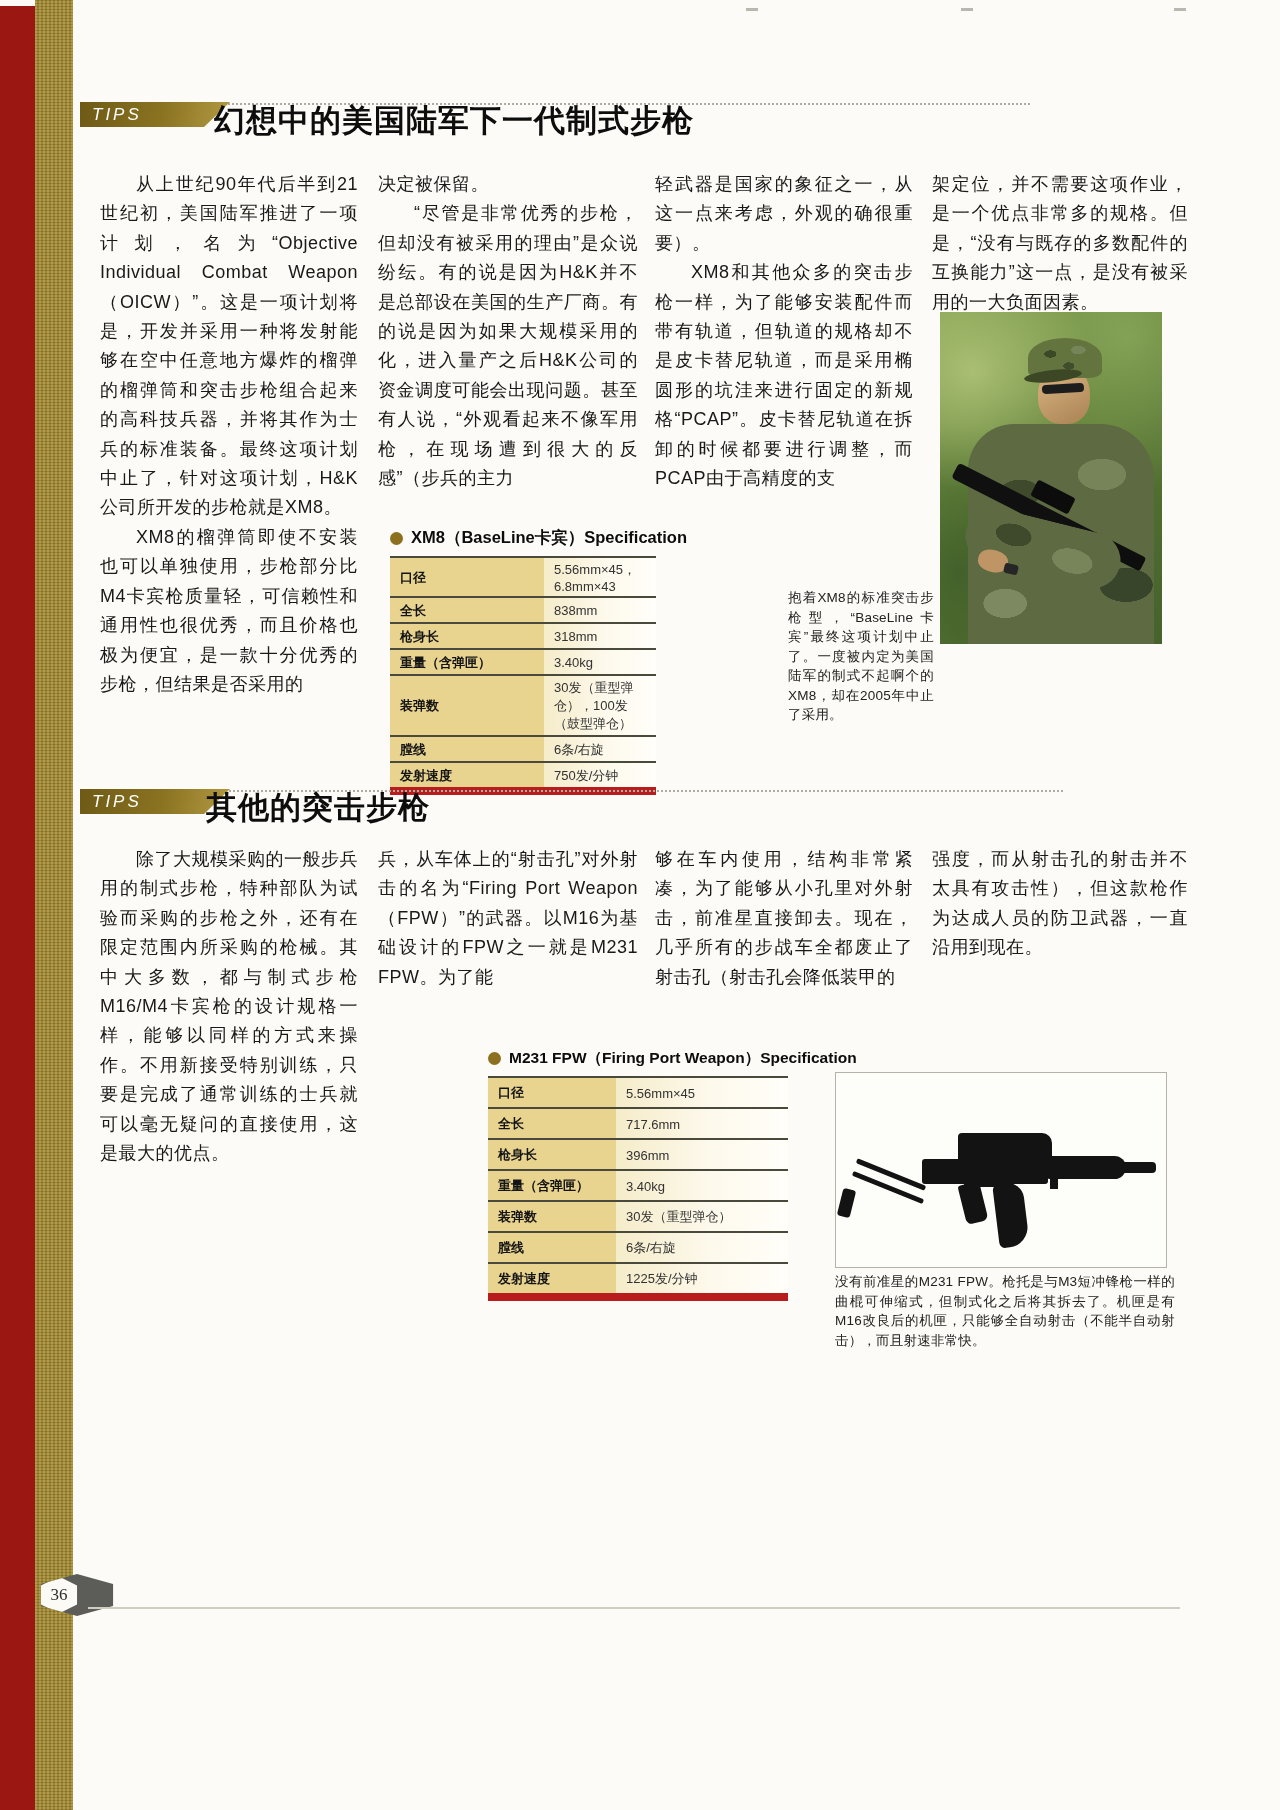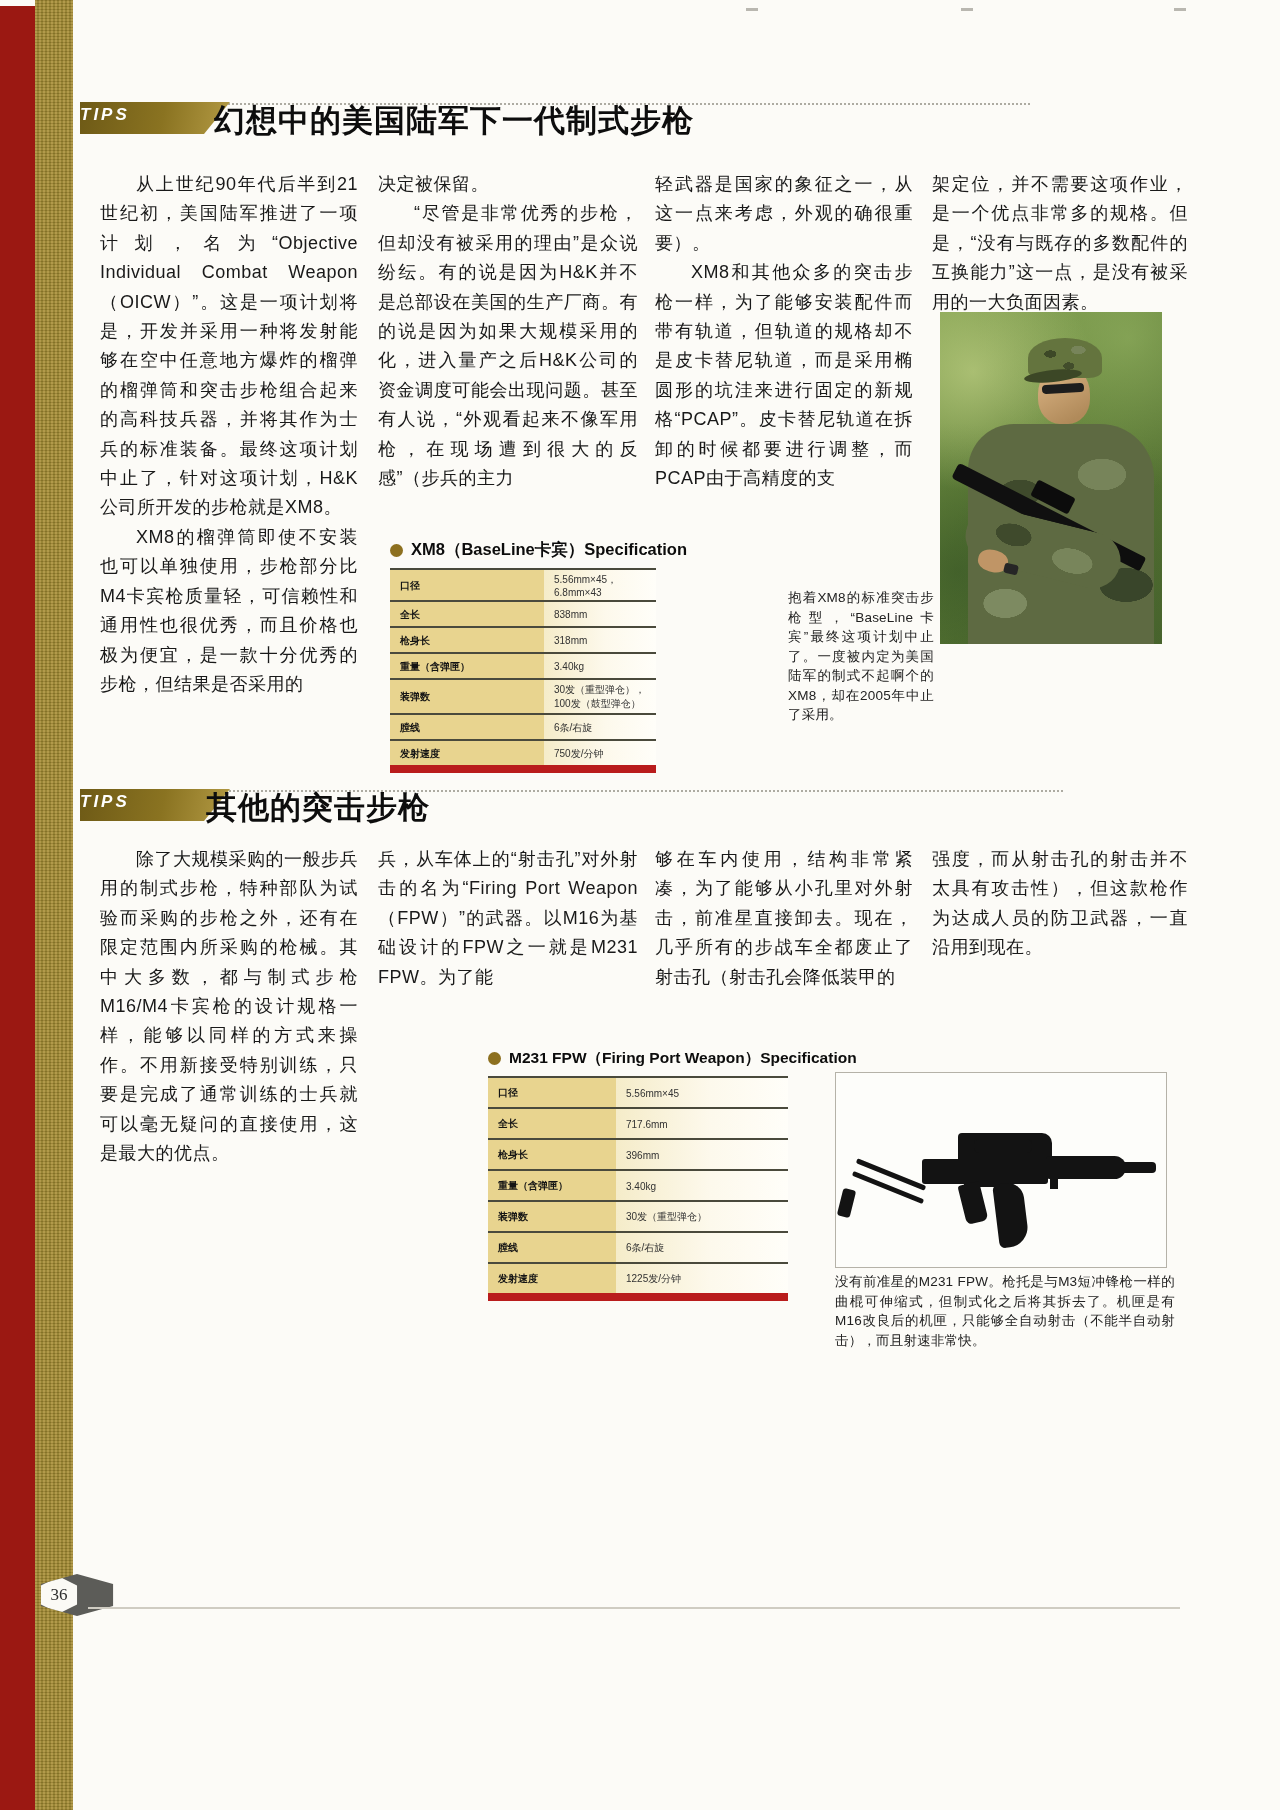--- a/index.html
+++ b/index.html
@@ -8,45 +8,45 @@
   
   .strip-red{position:absolute;left:0;top:6px;width:35px;height:1804px;background:#9b1812;}
   .strip-gold{position:absolute;left:35px;top:0;width:38px;height:1810px;
     background:
       repeating-linear-gradient(0deg, rgba(0,0,0,.10) 0 1px, rgba(255,255,255,.06) 1px 3px),
       repeating-linear-gradient(90deg, #ad9440 0 2px, #937e2b 2px 4px),
       #a18a33;}
   .cropmark{position:absolute;height:3px;background:#b9b7b0;}
 
   
-  .tips-badge{position:absolute;width:150px;height:32px;line-height:25px;
+  .tips-badge{position:absolute;width:150px;height:25px;line-height:25px;
     background:linear-gradient(100deg,#6e5a16 0%,#8a7321 55%,#b39a44 100%);
     clip-path:polygon(0 0,100% 0,calc(100% - 26px) 100%,0 100%);
-    color:#fff;font-weight:bold;font-style:italic;font-size:17px;letter-spacing:3px;
-    box-sizing:border-box;}
+    color:#fff;font-weight:normal;font-style:italic;font-size:17px;letter-spacing:3px;
+    padding-left:12px;box-sizing:border-box;}
   .dotline{position:absolute;height:0;border-top:2px dotted #adaba2;}
   .section-title{position:absolute;font-size:31px;font-weight:900;color:#0d0d0d;letter-spacing:1px;white-space:nowrap;}
 
   
   .col{position:absolute;font-size:18px;line-height:29.4px;text-align:justify;letter-spacing:.5px;color:#191919;}
   .col p{margin:0;}
   .col p.ind{text-indent:2em;}
 
   
   .spec{position:absolute;}
   .spec-head{display:flex;align-items:center;gap:8px;font-weight:bold;font-size:16.5px;color:#0c0c0c;
              margin-bottom:7px;white-space:nowrap;}
   .spec2 .spec-head{font-size:15.5px;}
   .spec-bullet{width:13px;height:13px;border-radius:50%;background:#8d701f;flex:0 0 auto;}
   table.spec-table{border-collapse:collapse;width:100%;table-layout:fixed;}
-  .spec-table td{border-top:2px solid #4a4a3c;font-size:10px;padding:3px 6px 2px 10px;vertical-align:middle;}
+  .spec-table td{border-top:2px solid #4a4a3c;font-size:13px;padding:3px 6px 2px 10px;vertical-align:middle;}
   .spec-table tr:last-child td{border-bottom:8px solid #b91c1c;}
   .spec-table td.lbl{background:#e8d48f;font-weight:bold;color:#141414;}
   .spec-table td.val{background:linear-gradient(90deg,#f5ecc9 0%,#fdf9ec 55%,#fffef9 100%);color:#323232;}
-  .spec1{width:266px;margin-top:12px;}
+  .spec1{width:266px;}
   .spec1 td.lbl{width:138px;}
   .spec1 .spec-table td{height:19px;}
   .spec2{width:300px;}
   .spec2 td.lbl{width:112px;}
   .spec2 .spec-table td{height:24px;}
 
   .caption{position:absolute;font-size:13.5px;line-height:19.5px;text-align:justify;color:#222;letter-spacing:.2px;}
 
   
   .photo1{position:absolute;left:940px;top:312px;width:222px;height:332px;overflow:hidden;

